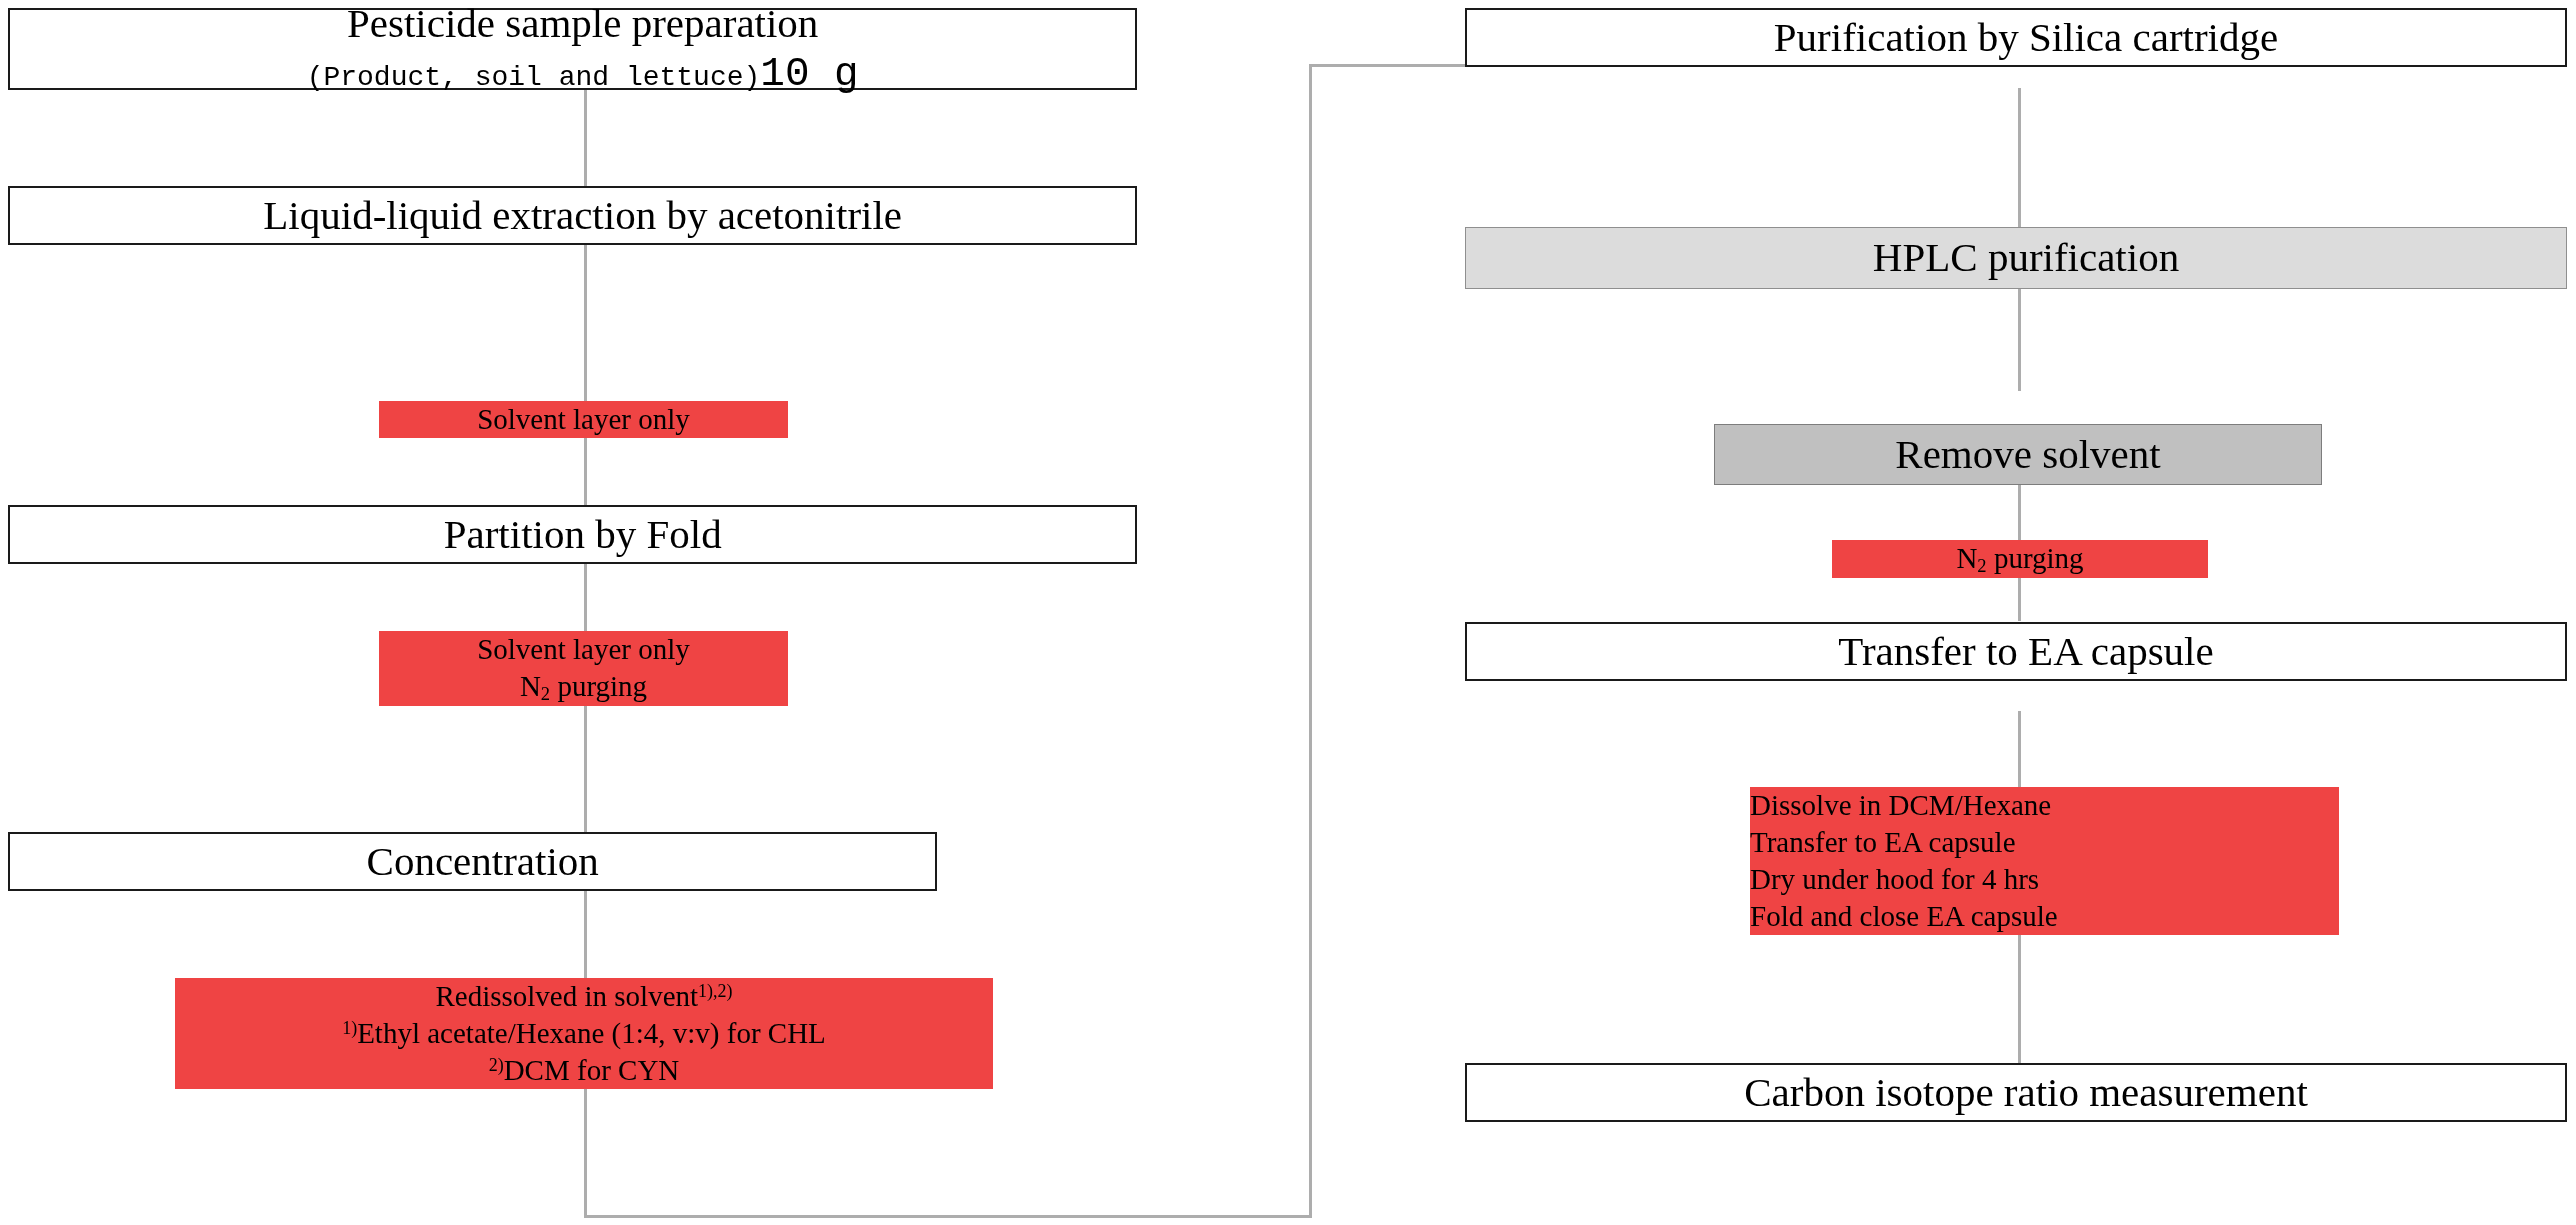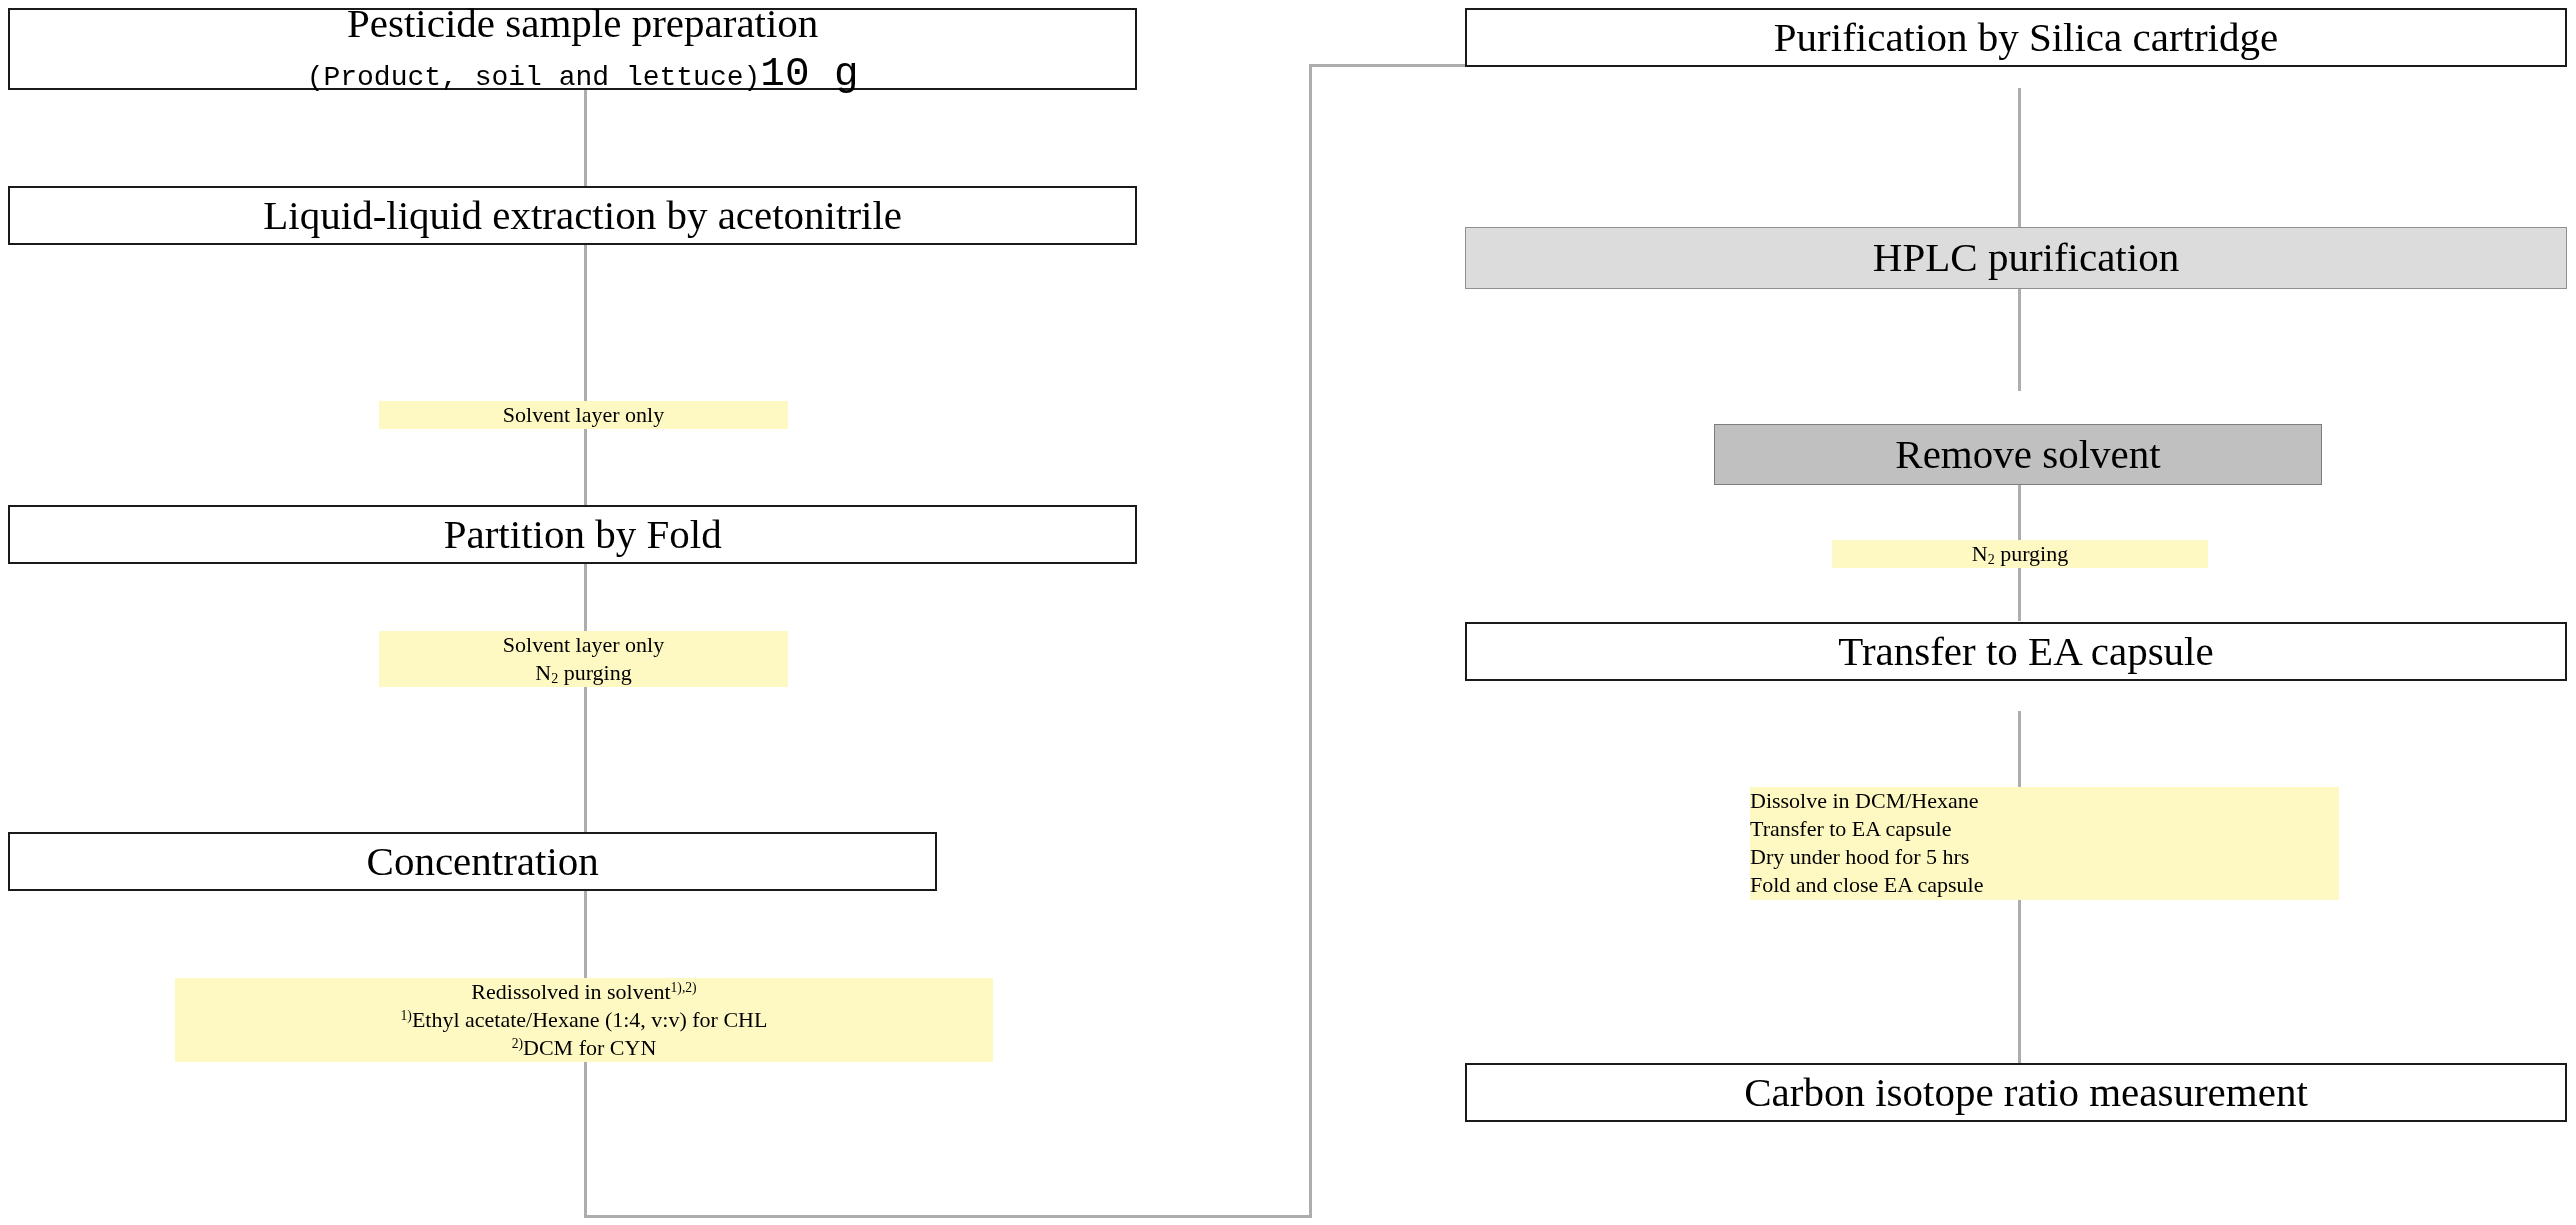--- a/index.html
+++ b/index.html
@@ -73,23 +73,23 @@
     height: 2.5px;
     background: #adadad;
     z-index: 1;
   }
 
   
   .edge-label {
     position: absolute;
     text-align: center;
     line-height: 1.28;
-    font-size: 22px;
+    font-size: 29px;
     white-space: nowrap;
-    background: #fef9c3;
+    background: #ef4444;
     z-index: 2;
   }
   .edge-label.left-align {
     text-align: left;
   }
   .edge-label .ln {
     display: block;
   }
   sub {
     font-size: 0.64em;
@@ -167,21 +167,21 @@
     <span class="ln"><span>N</span><sub>2</sub><span> purging</span></span>
   </div>
 
   <div class="box" style="left:1465px; top:622px; width:1102px; height:59px;">
     <span class="ttl">Transfer to EA capsule</span>
   </div>
 
   <div class="edge-label left-align" style="left:1750px; top:787px; width:589px;">
     <span class="ln">Dissolve in DCM/Hexane</span>
     <span class="ln">Transfer to EA capsule</span>
-    <span class="ln">Dry under hood for 5 hrs</span>
+    <span class="ln">Dry under hood for 4 hrs</span>
     <span class="ln">Fold and close EA capsule</span>
   </div>
 
   <div class="box" style="left:1465px; top:1063px; width:1102px; height:59px;">
     <span class="ttl">Carbon isotope ratio measurement</span>
   </div>
 
 </div>
 
 

